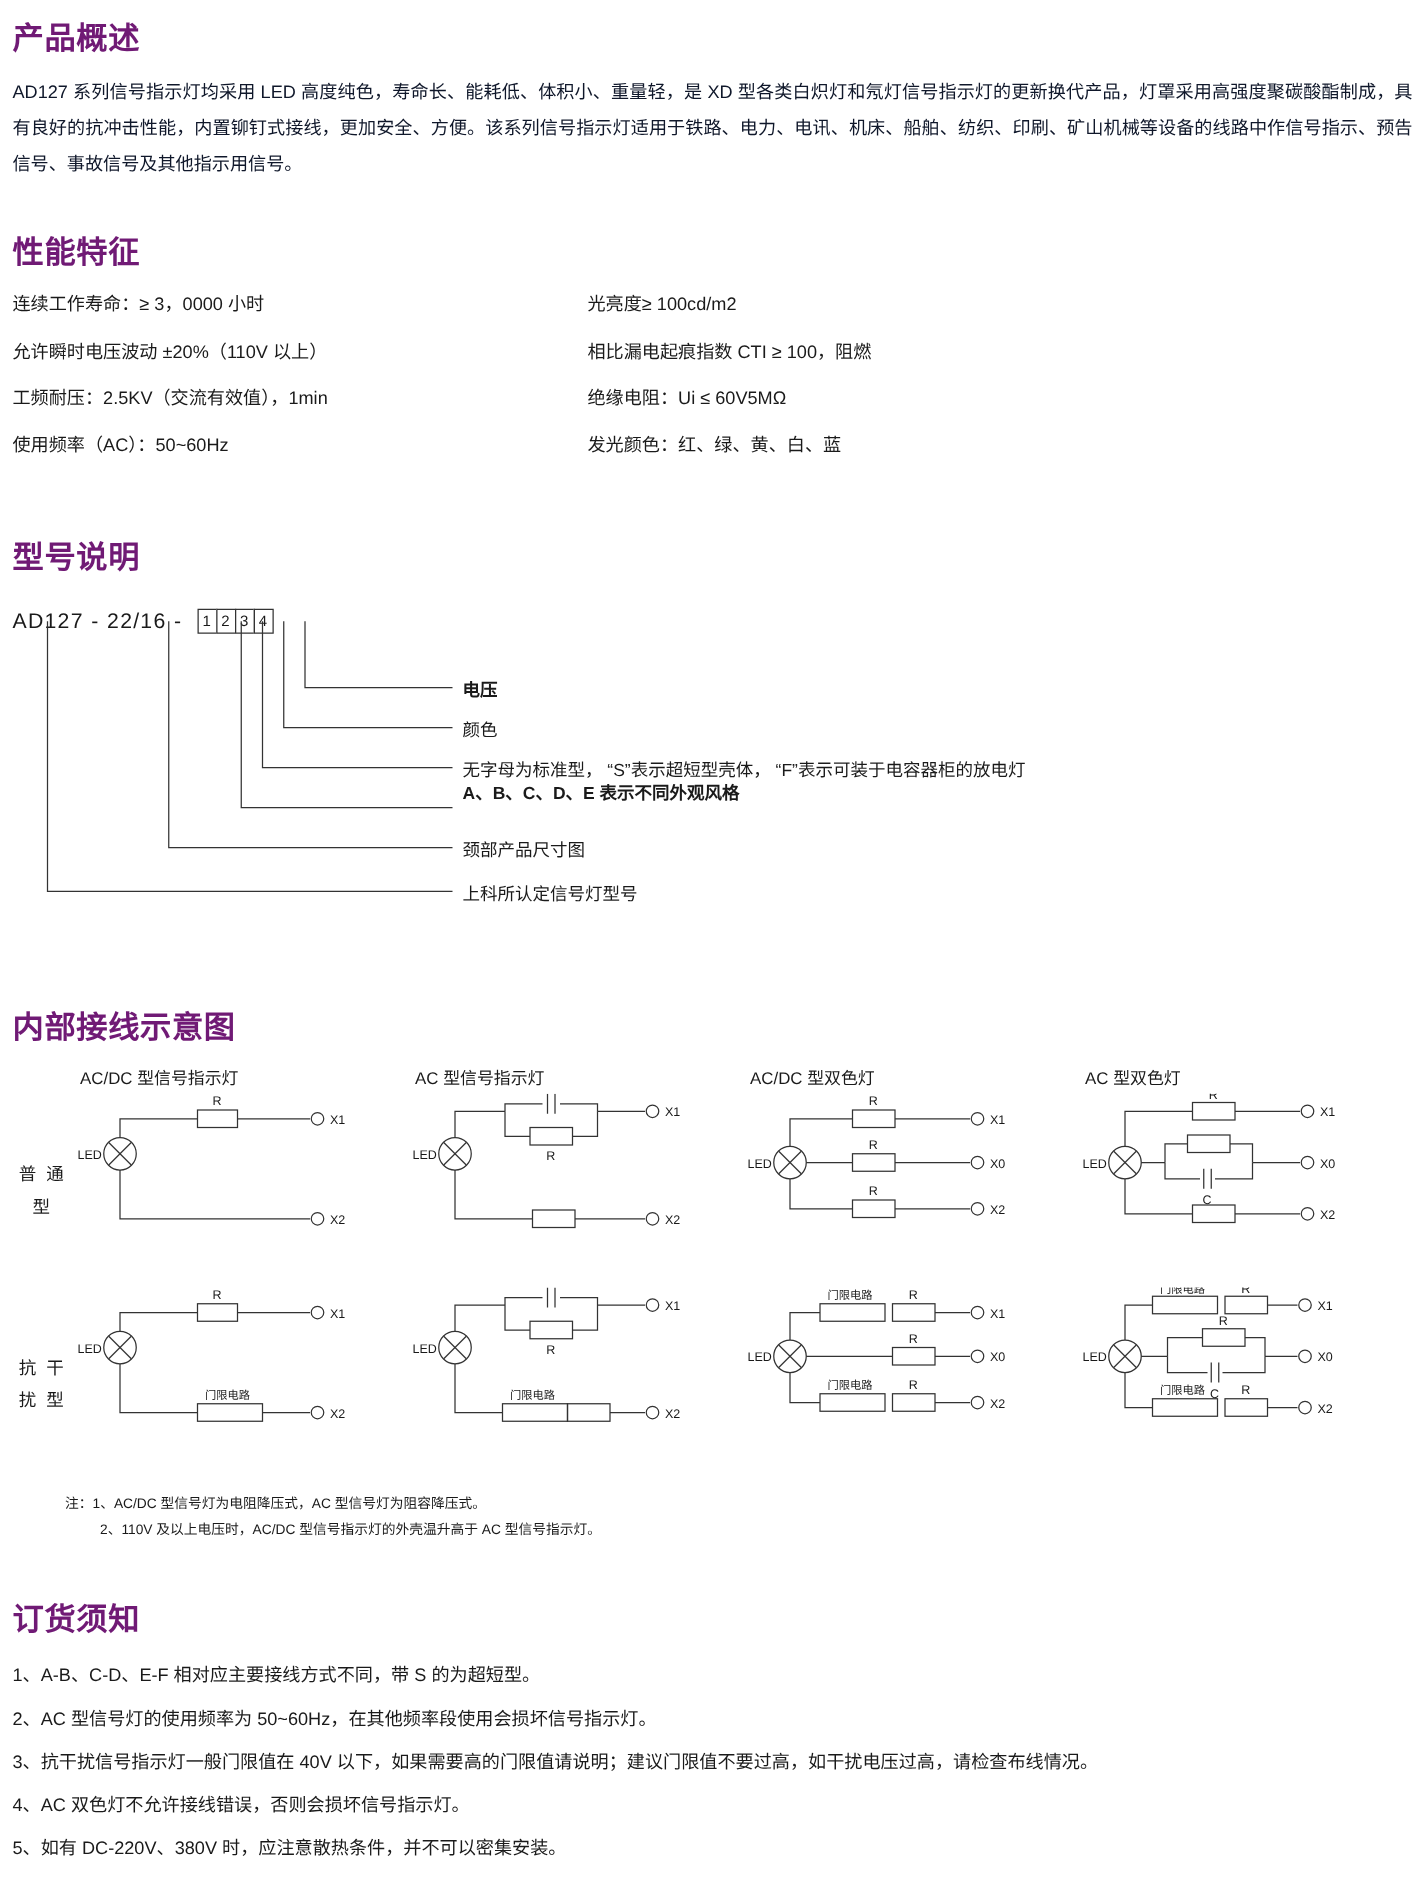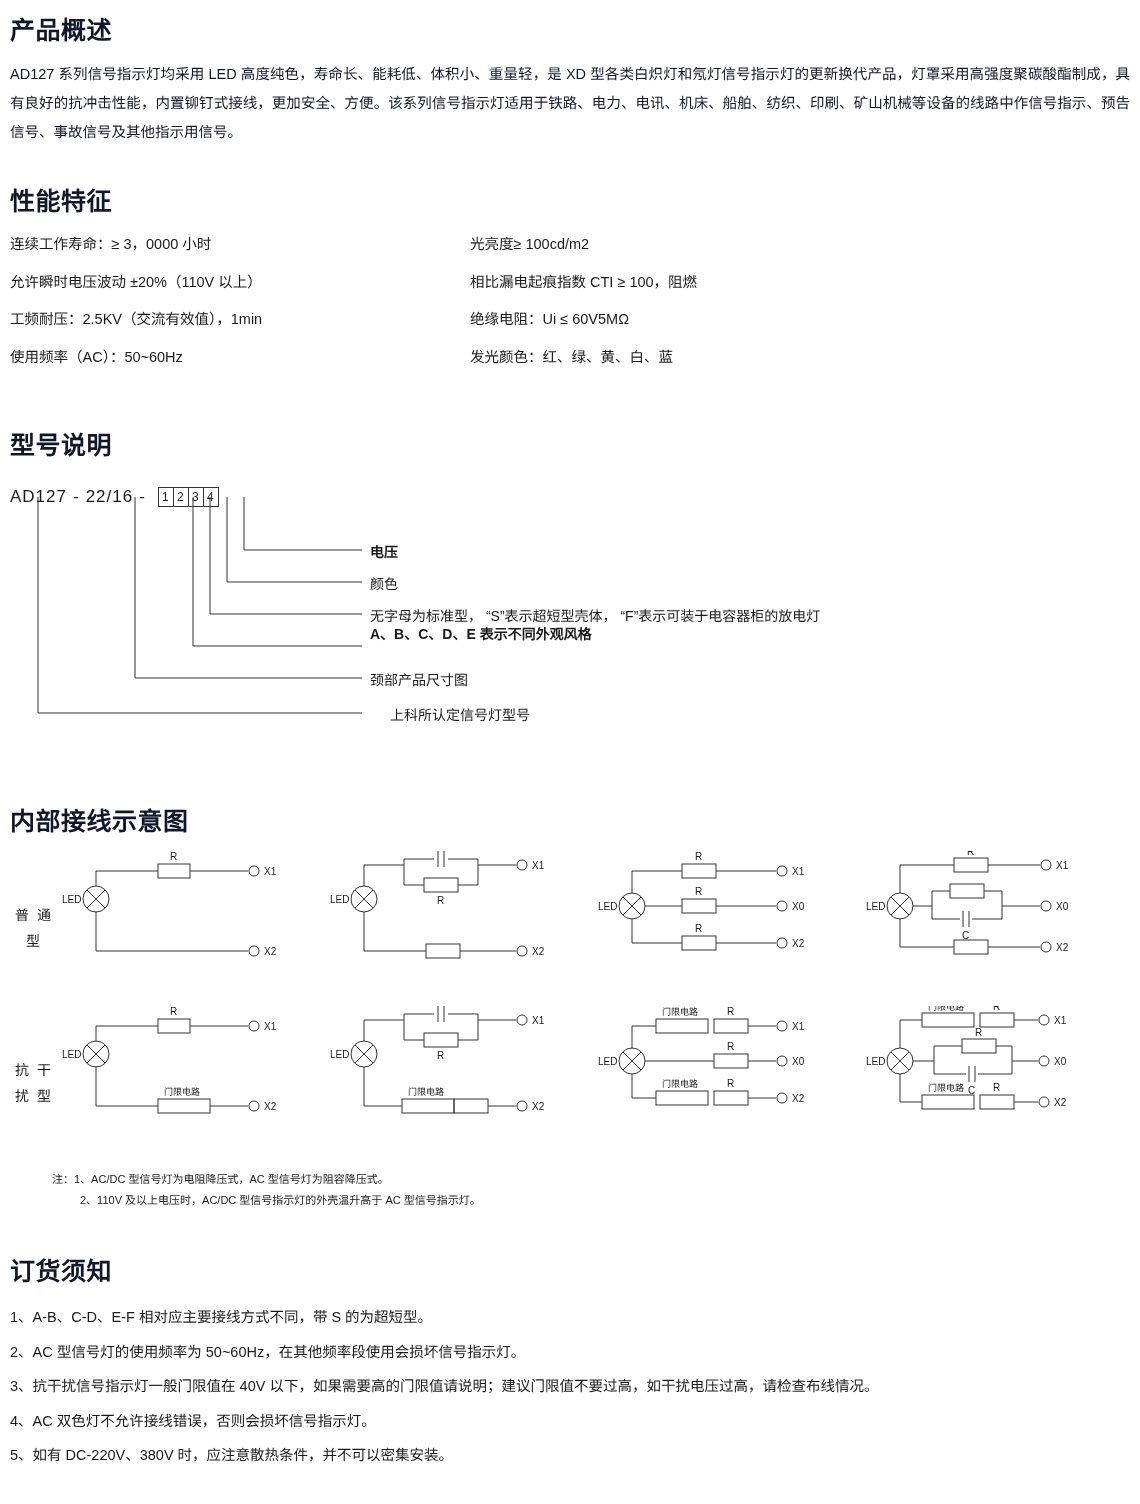--- a/index.html
+++ b/index.html
@@ -10,21 +10,21 @@
   body {
     width: 1140px;
     min-height: 1504px;
     font-family: "Liberation Sans", "DejaVu Sans", sans-serif;
     color: #1a1a1a;
     position: relative;
   }
   .page { padding: 10px 10px 20px 10px; }
 
   h2.section-title {
-    color: #0f172a;
+    color: #701a75;
     font-size: 25px;
     font-weight: bold;
     margin: 0 0 14px 0;
     letter-spacing: 0.5px;
   }
   .section { margin-bottom: 26px; }
   .overview-text {
     font-size: 14.5px;
     line-height: 2.0;
     text-align: justify;
@@ -160,28 +160,35 @@
 
         <path d="M 28 22 L 28 238 L 352 238" stroke="#333" fill="none" stroke-width="1"></path>
       </svg>
 
       <div class="model-labels">
         <div style="left:360px; top:66px;font-weight:bold;">电压</div>
         <div style="left:360px; top:98px;">颜色</div>
         <div style="left:360px; top:130px;">无字母为标准型， “S”表示超短型壳体， “F”表示可装于电容器柜的放电灯</div>
         <div style="left:360px; top:148px;font-weight:bold;">A、B、C、D、E 表示不同外观风格</div>
         <div style="left:360px; top:194px;">颈部产品尺寸图</div>
-        <div style="left:380px; top:229px;">上科所认定信号灯型号</div>
+        <div style="left:360px; top:229px;">上科所认定信号灯型号</div>
       </div>
     </div>
   </section>
 
   <section class="section">
     <h2 class="section-title">内部接线示意图</h2>
 
+    <div class="wiring-head">
+      <div></div>
+      <div>AC/DC 型信号指示灯</div>
+      <div>AC 型信号指示灯</div>
+      <div>AC/DC 型双色灯</div>
+      <div>AC 型双色灯</div>
+    </div>
 
     <div class="wiring-row">
       <div class="row-label">普 通 型</div>
 
       <div class="cell">
         <svg width="250" height="150" viewBox="0 0 250 150">
 
           <circle cx="38" cy="48" r="13" fill="none" stroke="#333"></circle>
           <line x1="29" y1="39" x2="47" y2="57" stroke="#333"></line>
           <line x1="47" y1="39" x2="29" y2="57" stroke="#333"></line>

